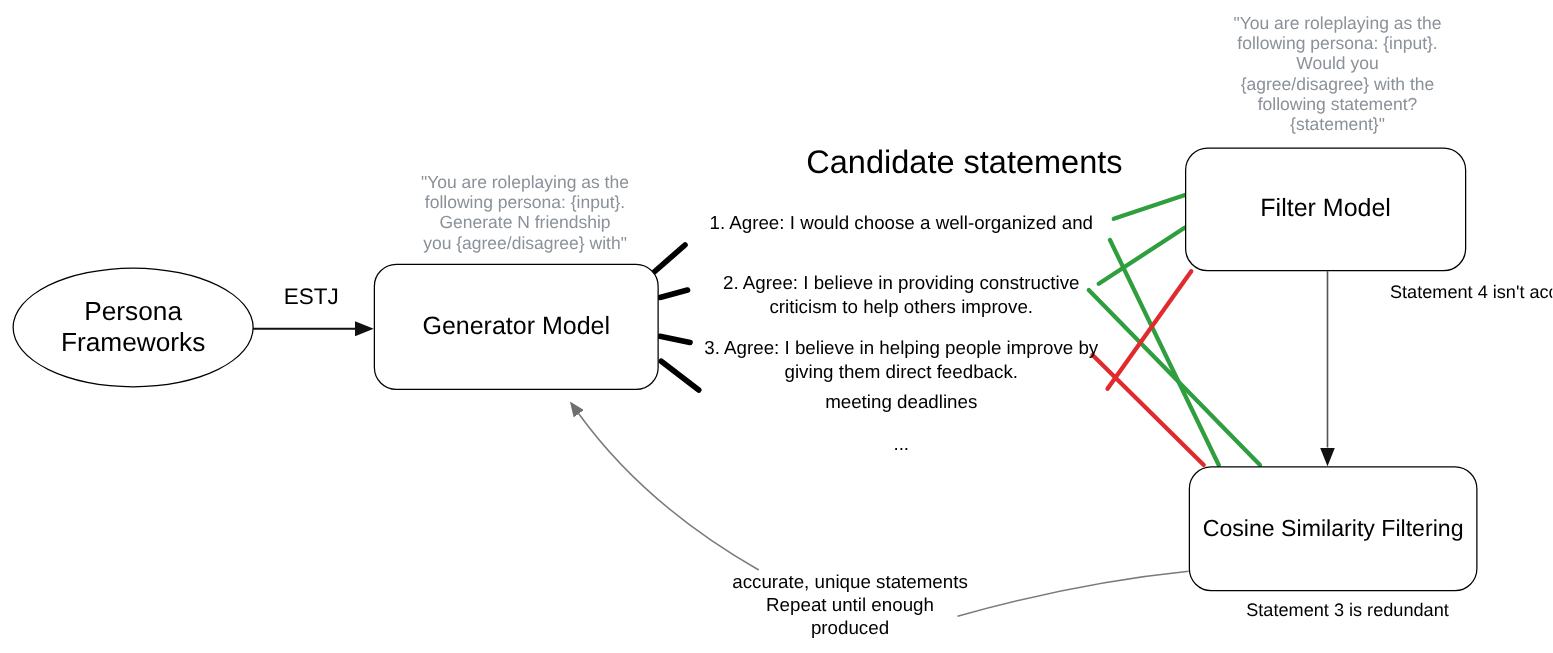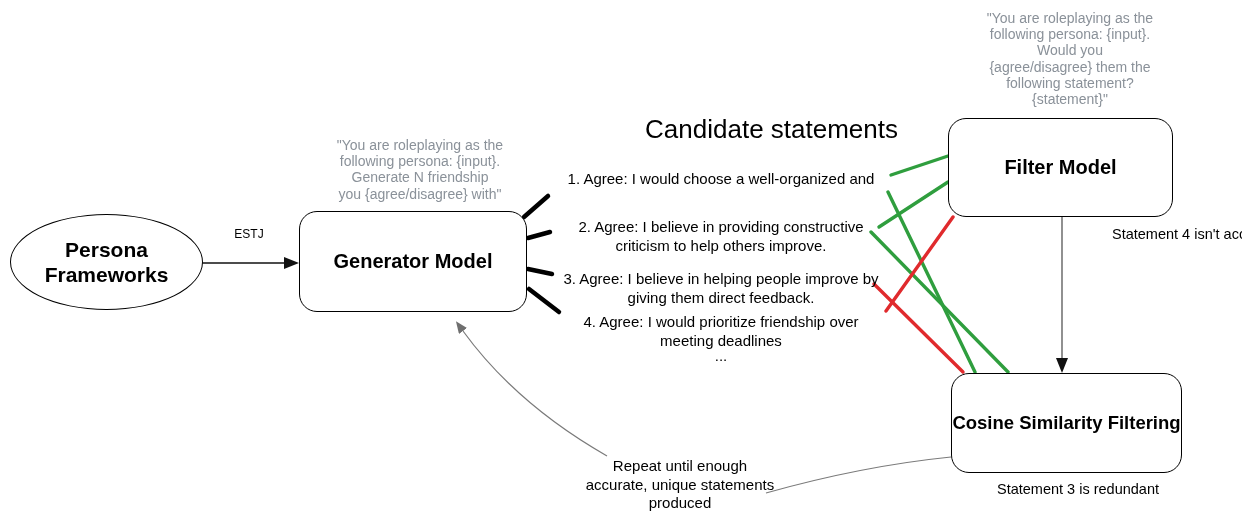--- a/index.html
+++ b/index.html
@@ -3,21 +3,21 @@
 <meta charset="utf-8">
 <style>
   html,body{margin:0;padding:0;background:#fff;}
   .canvas{
     position:relative;width:1242px;height:522px;background:#ffffff;
     font-family:"Liberation Sans",sans-serif;color:#000;overflow:hidden;
   }
   svg.lines{position:absolute;left:0;top:0;width:1242px;height:522px;}
   .node{
     position:absolute;display:flex;align-items:center;justify-content:center;
-    border:1.6px solid #000;background:#fff;box-sizing:border-box;text-align:center;font-weight:bold;
+    border:1.6px solid #000;background:#fff;box-sizing:border-box;text-align:center;
   }
   .rounded{border-radius:18px;}
   .ellipse{border-radius:50%;}
   .lbl-21{font-size:21px;line-height:25px;}
   .lbl-20{font-size:20px;}
   .lbl-18{font-size:18.5px;white-space:nowrap;text-align:center;}
   .txt{position:absolute;}
   .prompt{text-align:center;font-size:14px;line-height:16.2px;color:#8a9199;}
   .heading{left:536px;top:114px;width:362px;text-align:right;font-size:26px;}
   .stmt{left:536px;width:370px;text-align:center;font-size:15px;line-height:19px;}
@@ -81,49 +81,48 @@
       <div>"You are roleplaying as the</div>
       <div>following persona: {input}.</div>
       <div>Generate N friendship</div>
       <div>you {agree/disagree} with"</div>
     </div>
 
   <div class="txt prompt" style="left:970px;top:10px;width:200px;">
       <div>"You are roleplaying as the</div>
       <div>following persona: {input}.</div>
       <div>Would you</div>
-      <div>{agree/disagree} them the</div>
+      <div>{agree/disagree} with the</div>
       <div>following statement?</div>
       <div>{statement}"</div>
     </div>
 
   <div class="txt heading">Candidate statements</div>
 
   <div class="txt stmt" style="top:169px;">
       <div>1. Agree: I would choose a well-organized and</div>
     </div>
   <div class="txt stmt" style="top:217px;">
       <div>2. Agree: I believe in providing constructive</div>
       <div>criticism to help others improve.</div>
     </div>
   <div class="txt stmt" style="top:269px;">
       <div>3. Agree: I believe in helping people improve by</div>
       <div>giving them direct feedback.</div>
     </div>
   <div class="txt stmt" style="top:312px;">
-      <div>4. Agree: I would prioritize friendship over</div>
       <div>meeting deadlines</div>
     </div>
   <div class="txt stmt" style="top:346px;">...</div>
 
-  <div class="txt center" style="left:202px;top:227px;width:94px;font-size:12px;">ESTJ</div>
+  <div class="txt center" style="left:202px;top:227px;width:94px;font-size:18px;">ESTJ</div>
 
   <div class="txt small-label" style="left:1069px;top:226px;margin-left:43px;">Statement 4 isn't accurate</div>
 
   <div class="txt small-label center" style="left:978px;top:481px;width:200px;">Statement 3 is redundant</div>
 
   <div class="txt repeat">
+      <div>accurate, unique statements</div>
       <div>Repeat until enough</div>
-      <div>accurate, unique statements</div>
       <div>produced</div>
     </div>
 
 </div>
 
 </body></html>

